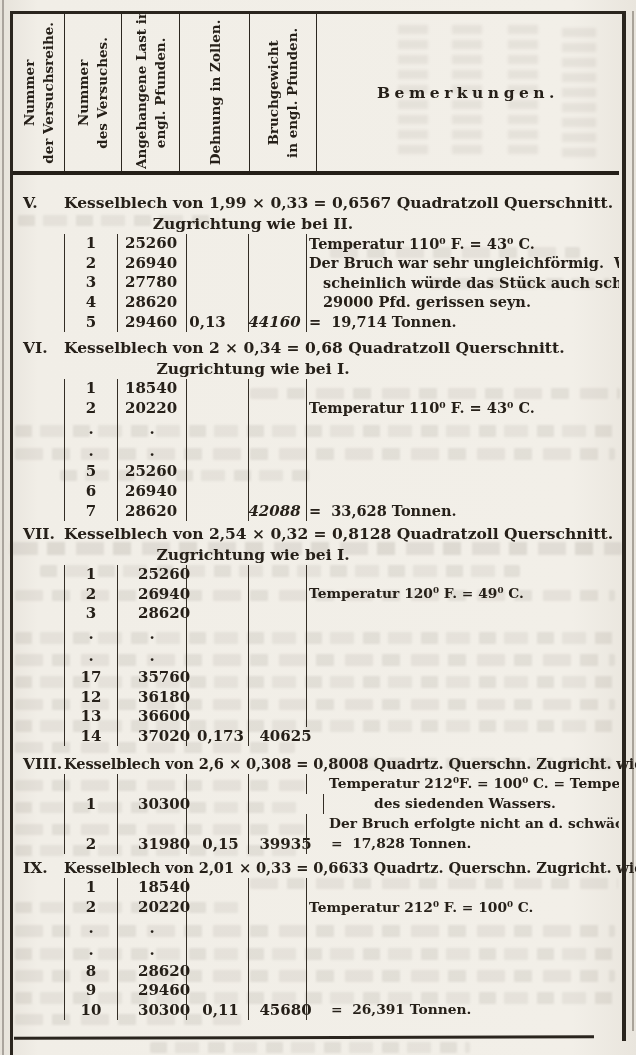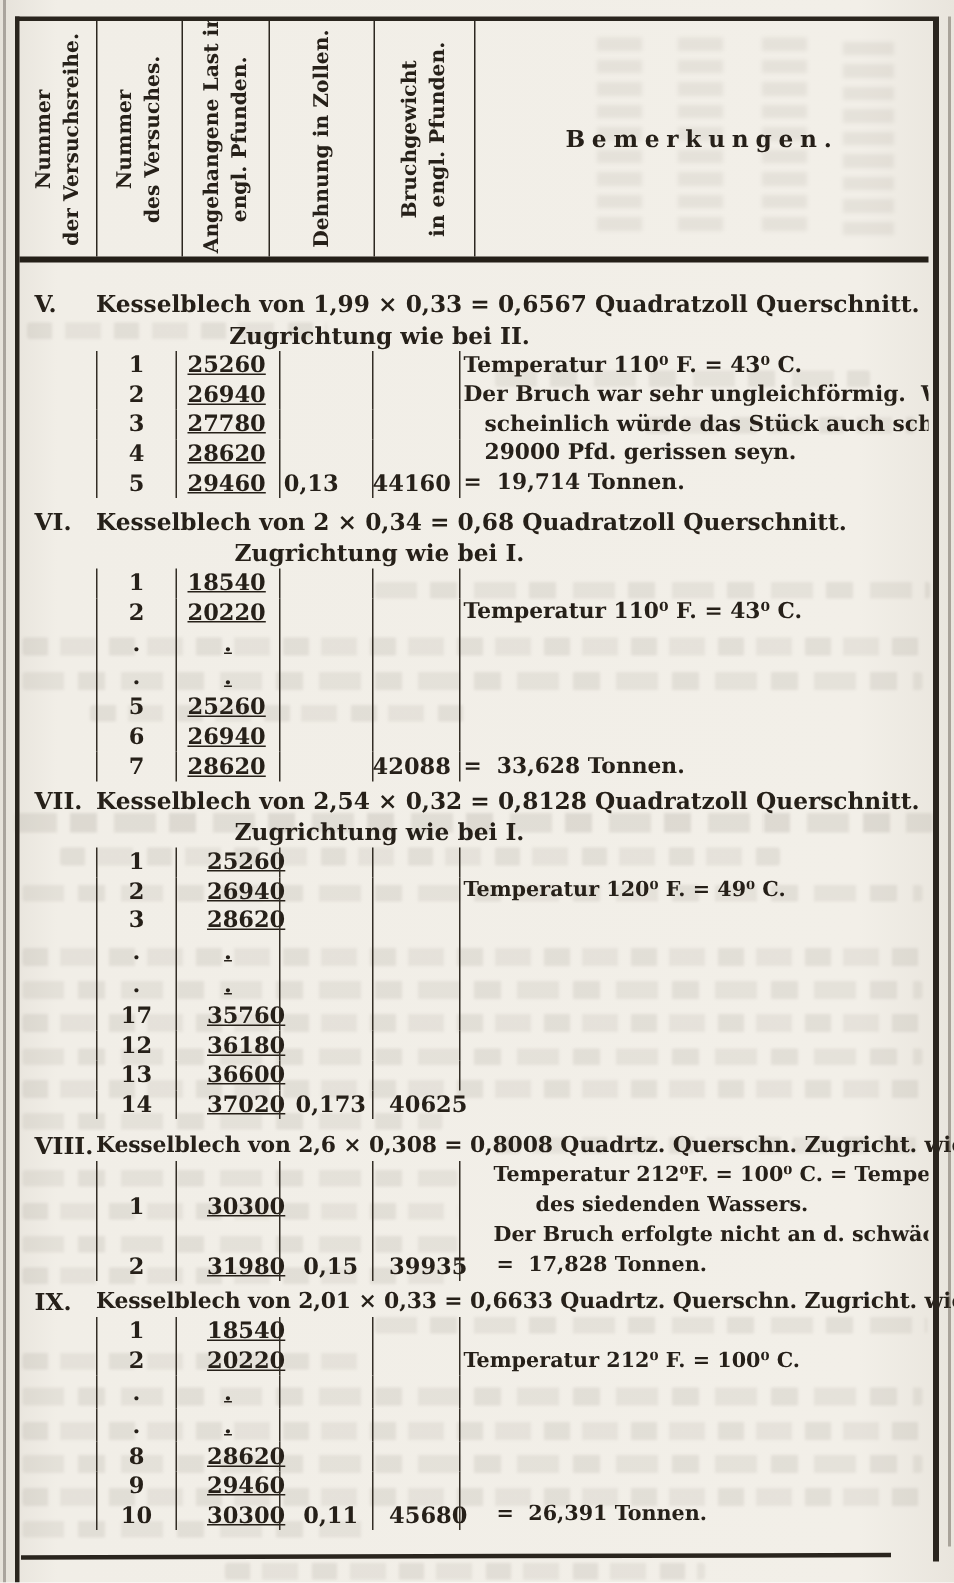--- a/index.html
+++ b/index.html
@@ -36,29 +36,29 @@
   .section{width:606px;}
   .shead{display:flex;height:21px;align-items:center;font-size:15.5px;}
   .snum{width:51px;text-align:left;padding-left:10px;box-sizing:border-box;flex:none;}
   .stitle{flex:1;text-align:center;padding-right:75px;white-space:nowrap;}
   .single .stitle{text-align:left;padding-right:0;font-size:14.6px;letter-spacing:-.1px;}
   .ssub{height:21px;line-height:21px;width:480px;text-align:center;font-size:15.5px;}
   .drow{display:flex;height:19.6px;align-items:center;font-size:15px;line-height:1;}
   .drow.dots{height:22px;}
   .drow.tall{height:20px;}
   .cA,.cB,.cC,.cD,.cE,.cF{box-sizing:border-box;height:100%;display:flex;align-items:center;}
-  .cA{width:51px;} .cB{width:53px;justify-content:center;} .cC{width:69px;text-decoration:underline;} .cD{width:62px;justify-content:center;}
+  .cA{width:51px;} .cB{width:53px;justify-content:center;} .cC{width:69px;} .cD{width:62px;justify-content:center;}
   .cE{width:58px;justify-content:center;} .cF{flex:1;white-space:pre;overflow:hidden;padding-left:2px;font-size:14.5px;}
   .cB,.cC,.cD,.cE,.cF{border-left:1.5px solid #332d25;}
   .gridA .cC{padding-left:7px;} .gridB .cC{padding-left:20px;}
   .gridA .cD{padding-right:20px;} .gridB .cD{padding-left:6px;}
-  .gridA .cE{padding-right:6px;} .gridB .cE{padding-left:16px;}
+  .gridA .cE{padding-right:6px;font-style:italic;} .gridB .cE{padding-left:16px;}
   .gridB .cF{font-size:13.8px;}
   .dots .cC{justify-content:center;padding:0!important;}
-  .ind1{padding-left:16px!important;} .ind2{padding-left:50px!important;}
+  .ind1{padding-left:16px!important;} .ind2{padding-left:50px!important;margin-left:17px;}
   .indL{padding-left:22px!important;} .indT{padding-left:24px!important;}
   .mV{margin-top:17px;} .mVI{margin-top:5px;} .mVII{margin-top:2px;} .mVIII{margin-top:7px;} .mIX{margin-top:3px;}
 </style>
 </head>
 <body>
 
 <div class="ghosts">
   <div class="edge"></div>
   <div class="gv" style="left:398px;top:25px;width:30px;height:135px;"></div>
   <div class="gv" style="left:452px;top:25px;width:30px;height:135px;"></div>

